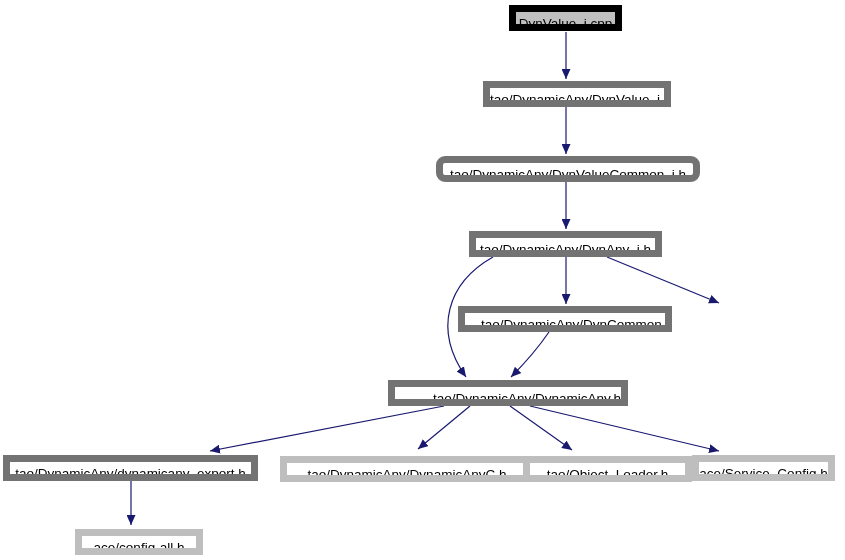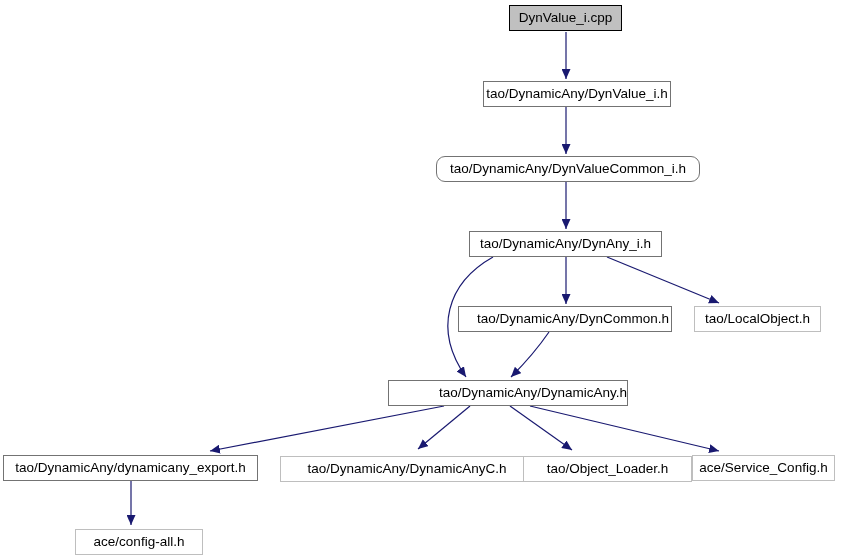--- a/index.html
+++ b/index.html
@@ -20,21 +20,21 @@
     left: 0;
     top: 0;
     width: 845px;
     height: 560px;
   }
   .node {
     position: absolute;
     box-sizing: border-box;
     height: 26px;
     background: #ffffff;
-    border: 1px solid #737373;
+    border: 7px solid #737373;
     color: #000000;
     font-size: 13.5px;
     line-height: 24px;
     text-align: center;
     white-space: nowrap;
     overflow: hidden;
     cursor: default;
   }
   .node.root {
     background: #c0c0c0;
@@ -87,21 +87,20 @@
   <div id="n-dynvalue-i-cpp" class="node root">DynValue_i.cpp</div>
 
   <div id="n-dynvalue-i-h" class="node">tao/DynamicAny/DynValue_i.h</div>
 
   <div id="n-dynvaluecommon-i-h" class="node">tao/DynamicAny/DynValueCommon_i.h</div>
 
   <div id="n-dynany-i-h" class="node">tao/DynamicAny/DynAny_i.h</div>
 
   <div id="n-dyncommon-h" class="node">tao/DynamicAny/DynCommon.h</div>
 
-  <div id="n-localobject-h" class="node leaf">tao/LocalObject.h</div>
 
   <div id="n-dynamicany-h" class="node">tao/DynamicAny/DynamicAny.h</div>
 
   <div id="n-dynamicany-export-h" class="node">tao/DynamicAny/dynamicany_export.h</div>
 
   <div id="n-dynamicanyc-h" class="node leaf">tao/DynamicAny/DynamicAnyC.h</div>
 
   <div id="n-object-loader-h" class="node leaf">tao/Object_Loader.h</div>
 
   <div id="n-service-config-h" class="node leaf">ace/Service_Config.h</div>

